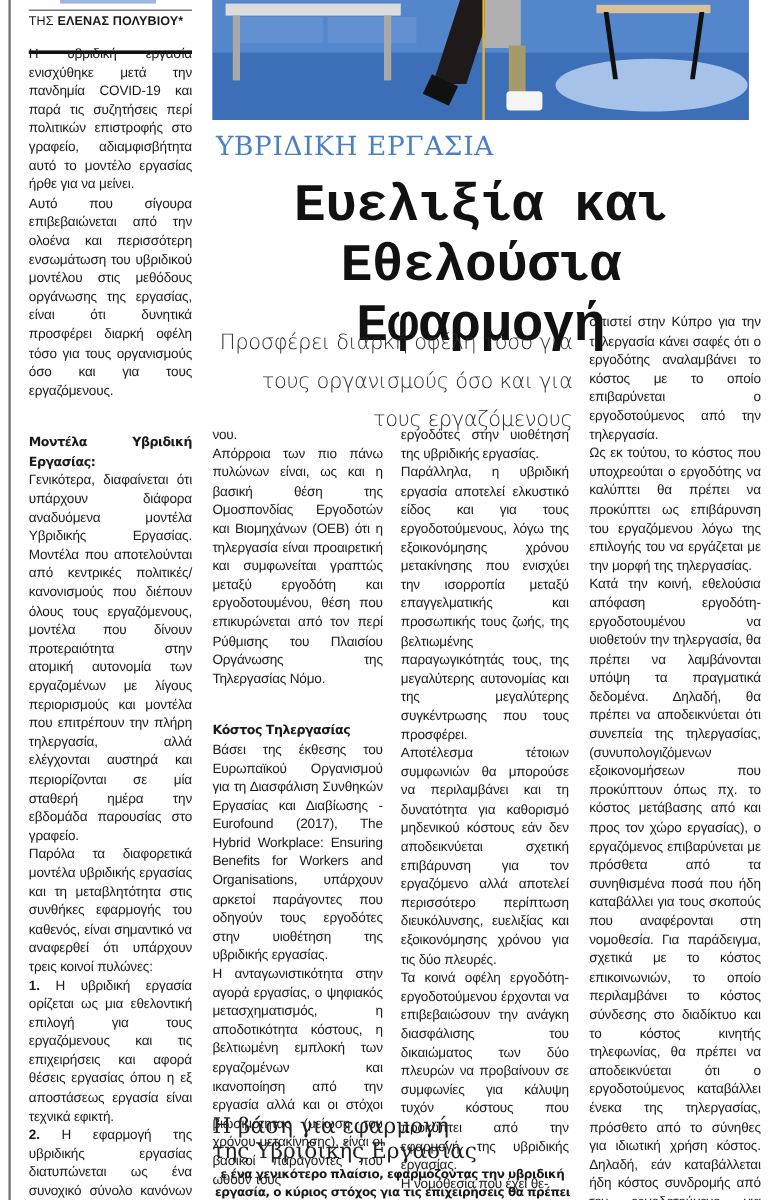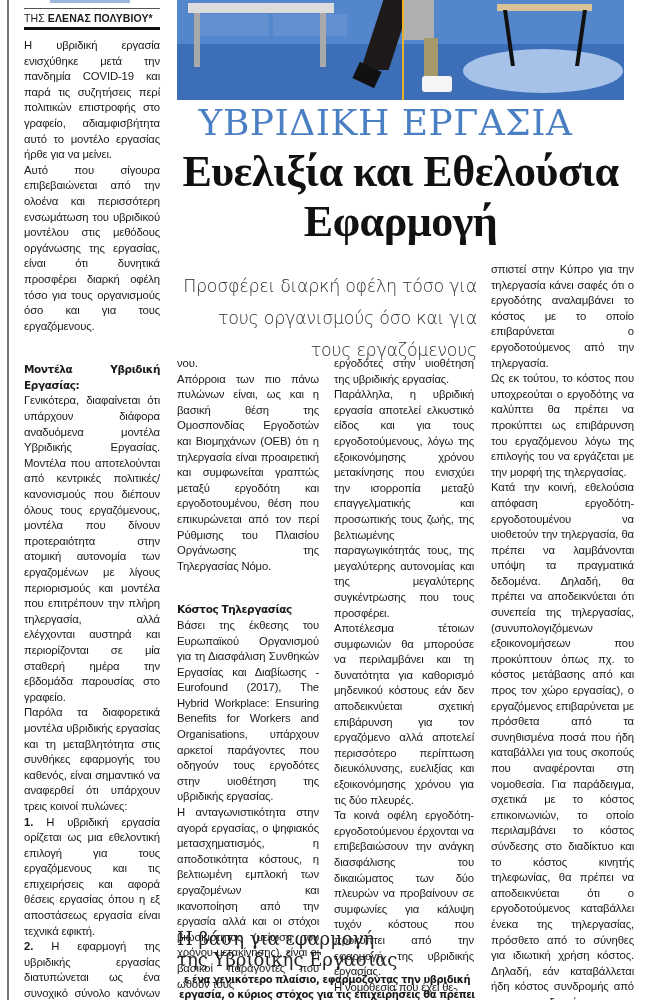--- a/index.html
+++ b/index.html
@@ -2,21 +2,21 @@
 <html><head>
 <meta charset="utf-8">
 <style>
   * { box-sizing: border-box; margin: 0; padding: 0; }
   html, body { width: 647px; height: 1000px; overflow: hidden; background: #ffffff; }
   body { position: relative; font-family: "Liberation Sans", sans-serif; color: #1a1a1a; }
 
   .left-rule { position: absolute; left: 7px; top: 0; width: 2px; height: 1000px; background: #777; }
 
   .byline-top-bar { position: absolute; left: 50px; top: 0; width: 80px; height: 3px; background: #9db6df; }
-  .byline { position: absolute; left: 24px; top: 8px; width: 136px; font-size: 10.5px; letter-spacing: 0.1px; border-top: 1px solid #555; padding-top: 3px; padding-bottom: 3px; border-bottom: 3px solid #111; }
+  .byline { position: absolute; left: 24px; top: 8px; width: 136px; font-size: 10.5px; letter-spacing: 0.1px; border-top: 1px solid #555; padding-top: 3px; padding-bottom: 18px; border-bottom: 3px solid #111; }
   .byline .pre { font-weight: normal; }
   .byline .name { font-weight: bold; }
 
   .col { position: absolute; font-family: "Liberation Sans", sans-serif; font-size: 11.3px; line-height: 15.6px; text-align: justify; letter-spacing: -0.15px; }
   .col p { margin: 0; }
   .col .bold-head { font-weight: bold; font-family: "DejaVu Sans", sans-serif; font-size: 10.5px; letter-spacing: -0.4px; margin-top: 28px; }
   .col .num { font-weight: bold; }
 
   .col1 { left: 24px; top: 38px; width: 136px; }
 
@@ -32,22 +32,22 @@
   .hero .leg-dark { position: absolute; left: 195px; top: 0; width: 28px; height: 70px; background: #1f1a1a; transform: skewX(-18deg); }
   .hero .shoe-dark { position: absolute; left: 178px; top: 66px; width: 24px; height: 18px; background: #111; transform: rotate(25deg); }
   .hero .shorts { position: absolute; left: 227px; top: 0; width: 30px; height: 40px; background: #b0b0b0; }
   .hero .leg-tan { position: absolute; left: 247px; top: 38px; width: 14px; height: 40px; background: #a69a6a; }
   .hero .shoe-white { position: absolute; left: 245px; top: 76px; width: 30px; height: 16px; background: #f5f5f5; border-radius: 3px; }
   .hero .table2-top { position: absolute; left: 320px; top: 4px; width: 95px; height: 7px; background: #d9c29a; }
   .hero .table2-leg1 { position: absolute; left: 330px; top: 10px; width: 4px; height: 56px; background: #111; transform: skewX(8deg); }
   .hero .table2-leg2 { position: absolute; left: 402px; top: 10px; width: 4px; height: 56px; background: #111; transform: skewX(-8deg); }
   .hero .rug { position: absolute; left: 286px; top: 49px; width: 160px; height: 44px; border-radius: 50%; background: #a6c2e8; }
 
-  .kicker { position: absolute; left: 162px; top: 103px; width: 447px; text-align: center; font-family: "DejaVu Serif", serif; font-size: 36px; color: #4a7fc4; letter-spacing: 0.5px; line-height: 40px; }
-  .headline { position: absolute; left: 177px; top: 147px; width: 447px; text-align: center; font-family: Liberation Serif, serif; font-size: 44px; line-height: 50px; color: #111; letter-spacing: -0.5px; }
+  .kicker { position: absolute; left: 180px; top: 103px; width: 447px; text-align: left; font-family: "DejaVu Serif", serif; font-size: 22px; color: #4a7fc4; letter-spacing: 0.5px; line-height: 40px; }
+  .headline { position: absolute; left: 177px; top: 147px; width: 447px; text-align: center; font-family: Liberation Mono, monospace; font-size: 44px; line-height: 50px; color: #111; letter-spacing: -0.5px; }
   .standfirst { position: absolute; left: 177px; top: 270px; width: 300px; text-align: right; font-family: "DejaVu Sans", sans-serif; font-weight: 200; font-size: 17.5px; line-height: 32px; color: #2b2b2b; letter-spacing: -0.3px; }
 
   .col2 { left: 177px; top: 356px; width: 142px; }
   .col3 { left: 334px; top: 356px; width: 140px; }
   .col4 { left: 491px; top: 262px; width: 143px; }
 
   .box-head { position: absolute; left: 177px; top: 928px; width: 297px; text-align: left; font-family: "DejaVu Serif", serif; font-size: 18px; line-height: 21px; color: #222; }
   .box-lead { position: absolute; left: 177px; top: 972px; width: 300px; text-align: center; font-family: "DejaVu Sans", sans-serif; font-weight: bold; font-size: 10px; line-height: 15px; color: #1a1a1a; letter-spacing: -0.4px; white-space: nowrap; overflow: hidden; }
 </style>
 </head>

